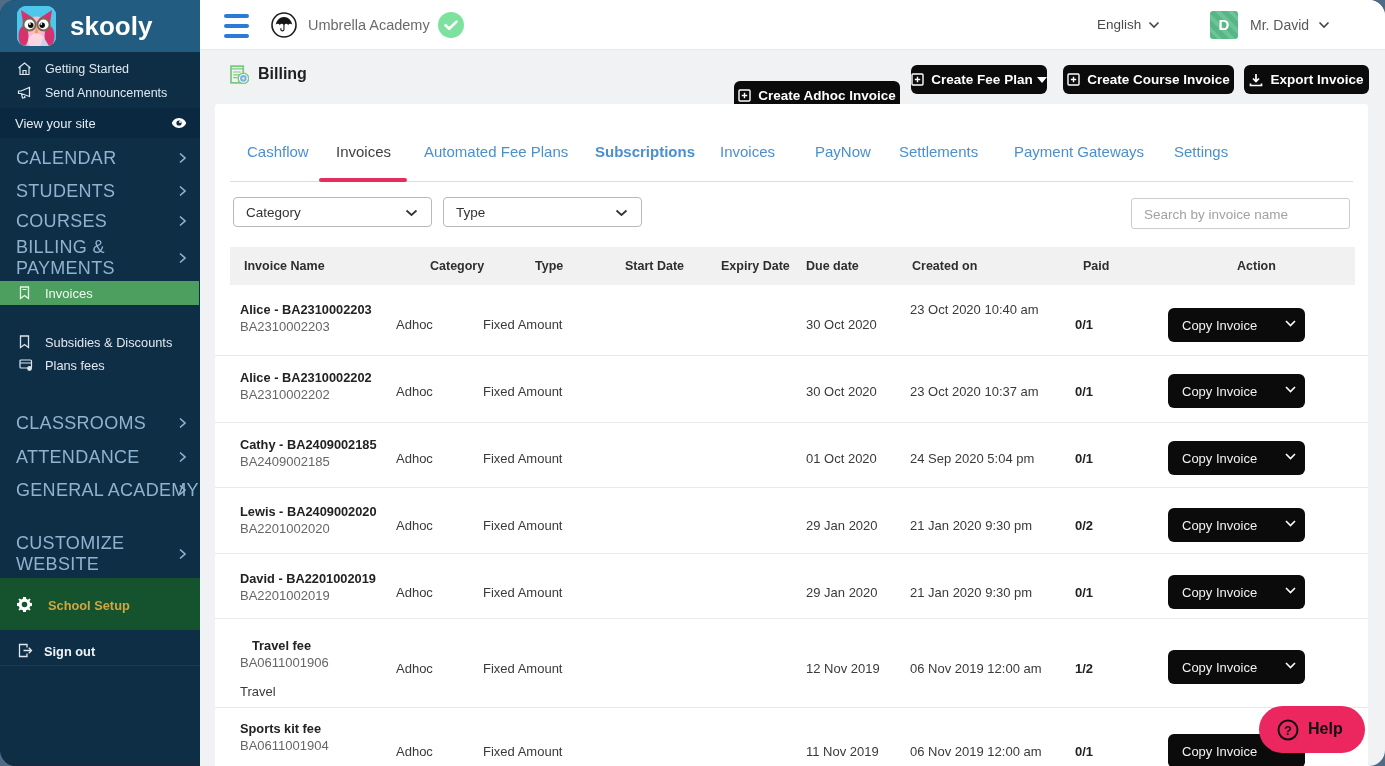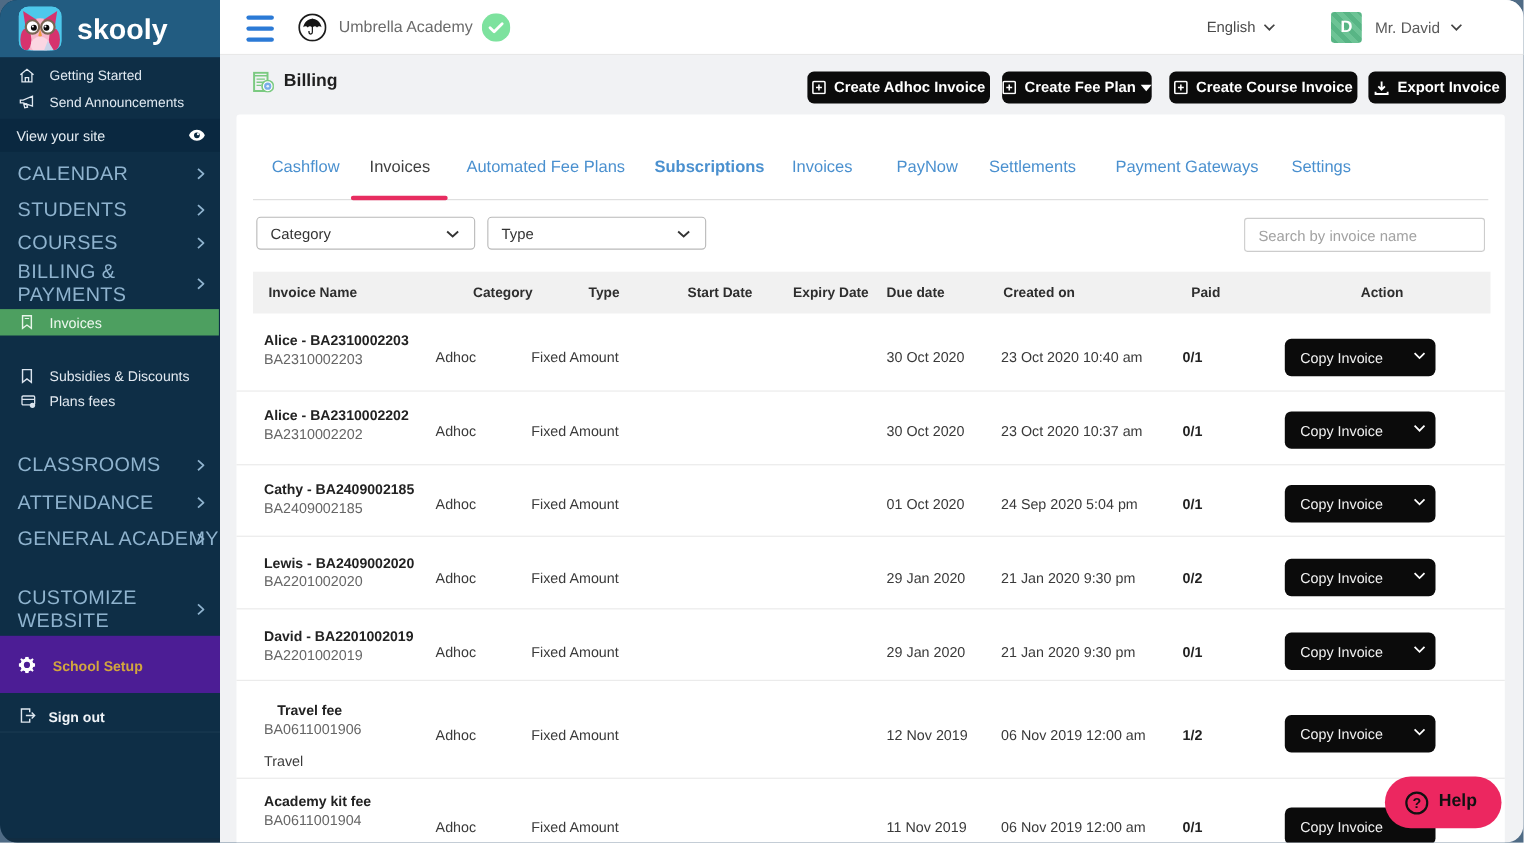--- a/index.html
+++ b/index.html
@@ -16,21 +16,21 @@
 .snav .tx { position:absolute; left:45px; top:50%; transform:translateY(-50%); }
 .viewsite { position:absolute; left:0; top:108px; width:200px; height:30px; background:#0a2840; }
 .viewsite .tx { position:absolute; left:15px; top:8px; color:#e4ecf2; font-size:13px; }
 .menu-item { position:absolute; left:0; width:200px; height:30px; color:#8fb3ce; font-size:18px; letter-spacing:0.3px; }
 .menu-item .tx { position:absolute; left:16px; top:50%; transform:translateY(-50%); }
 .menu-item .ch { position:absolute; right:14px; top:50%; transform:translateY(-50%); }
 .subitem { position:absolute; left:0; width:200px; height:24px; color:#e2e9f0; font-size:12.8px; }
 .subitem .ic { position:absolute; left:19px; top:50%; transform:translateY(-50%); }
 .subitem .tx { position:absolute; left:45px; top:50%; transform:translateY(-50%); }
 .active-row { position:absolute; left:0; top:281px; width:199px; height:24px; background:#4d9f60; }
-.schoolsetup { position:absolute; left:0; top:578px; width:200px; height:52px; background:#4c1d95; }
+.schoolsetup { position:absolute; left:0; top:578px; width:200px; height:52px; background:#14532d; }
 .signout { position:absolute; left:0; top:630px; width:200px; height:35px; }
 
 .main { position:absolute; left:200px; top:0; width:1185px; height:766px; background:#f1f2f4; }
 .topbar { position:absolute; left:0; top:0; width:1185px; height:50px; background:#fff; border-bottom:1px solid #e8e8e8; }
 .billbar { position:absolute; left:0; top:51px; width:1185px; height:53px; }
 .btn { position:absolute; top:14px; height:29px; background:#0b0b0b; border-radius:6px; color:#fff; font-size:13.5px; font-weight:700; display:flex; align-items:center; justify-content:center; gap:7px; }
 .card { position:absolute; left:15px; top:104px; width:1153px; height:662px; background:#fff; border-radius:3px 3px 0 0; }
 .tab { position:absolute; top:39px; font-size:15px; color:#4a90cf; }
 .seln { position:absolute; top:93px; height:30px; border:1px solid #b9b9b9; border-radius:4px; background:#fff; }
 .seln .tx { position:absolute; left:12px; top:7px; font-size:13.5px; color:#333; }
@@ -78,21 +78,21 @@
     <div class="billbar">
       <svg style="position:absolute; left:30px; top:14px;" width="19" height="19" viewBox="0 0 19 19">
         <path d="M1 1.2 H13.2 V17.8 H1 Z" fill="none" stroke="#7bca81" stroke-width="1.8"></path>
         <path d="M1 3.8 H13.2" stroke="#7bca81" stroke-width="1.3"></path>
         <path d="M3.2 7 H10.8 M3.2 9.8 H10.8 M3.2 12.6 H7.5" stroke="#7bca81" stroke-width="1.2"></path>
         <circle cx="13.4" cy="13.4" r="5.2" fill="#fff" stroke="#7bca81" stroke-width="1.5"></circle>
         <circle cx="13.4" cy="13.4" r="3.3" fill="#7aaee8"></circle>
         <circle cx="13.4" cy="13.4" r="1.2" fill="#e8f0fa"></circle>
       </svg>
       <div style="position:absolute; left:58px; top:14px; font-size:16px; font-weight:700; color:#1f1f1f;">Billing</div>
-      <div class="btn" style="left:534px; width:166px;"><svg width="13" height="13" viewBox="0 0 13 13" fill="none" stroke="#fff" stroke-width="1.4">
+      <div class="btn" style="left:534px; width:166px;margin-top:16px;"><svg width="13" height="13" viewBox="0 0 13 13" fill="none" stroke="#fff" stroke-width="1.4">
             <rect x="1" y="1" width="11" height="11" rx="1"></rect>
             <path d="M6.5 3.8 V9.2 M3.8 6.5 H9.2"></path>
           </svg>Create Adhoc Invoice</div>
       <div class="btn" style="left:711px; width:136px;"><svg width="13" height="13" viewBox="0 0 13 13" fill="none" stroke="#fff" stroke-width="1.4">
             <rect x="1" y="1" width="11" height="11" rx="1"></rect>
             <path d="M6.5 3.8 V9.2 M3.8 6.5 H9.2"></path>
           </svg>Create Fee Plan<span style="display:inline-block; width:0; height:0; border-left:5px solid transparent; border-right:5px solid transparent; border-top:6px solid #fff; margin-left:-3px;"></span></div>
       <div class="btn" style="left:863px; width:171px;"><svg width="13" height="13" viewBox="0 0 13 13" fill="none" stroke="#fff" stroke-width="1.4">
             <rect x="1" y="1" width="11" height="11" rx="1"></rect>
             <path d="M6.5 3.8 V9.2 M3.8 6.5 H9.2"></path>
@@ -138,21 +138,21 @@
       <div class="th" style="left:591px;">Due date</div>
       <div class="th" style="left:697px;">Created on</div>
       <div class="th" style="left:868px;">Paid</div>
       <div class="th" style="left:1022px;">Action</div>
 
       <div class="nm" style="left:25px; top:198px;">Alice - BA2310002203</div>
       <div class="sb" style="left:25px; top:215px;">BA2310002203</div>
       <div class="cl" style="left:181px; top:213px;">Adhoc</div>
       <div class="cl" style="left:268px; top:213px;">Fixed Amount</div>
       <div class="cl" style="left:591px; top:213px;">30 Oct 2020</div>
-      <div class="cl" style="left:695px; top:213px;">23 Oct 2020 10:40 am</div>
+      <div class="cl" style="left:695px; top:198px;">23 Oct 2020 10:40 am</div>
       <div class="pd" style="left:860px; top:213px;">0/1</div>
       <div class="cpy" style="top:204px;">
           <span class="t">Copy Invoice</span>
           <svg width="11" height="7" viewBox="0 0 11 7" fill="none" stroke="#fff" stroke-width="1.6">
             <path d="M1 1 L5.5 5.5 L10 1"></path>
           </svg>
         </div>
       <div class="divl" style="top:251px;"></div>
 
       <div class="nm" style="left:25px; top:266px;">Alice - BA2310002202</div>
@@ -224,21 +224,21 @@
       <div class="cl" style="left:695px; top:557px;">06 Nov 2019 12:00 am</div>
       <div class="pd" style="left:860px; top:557px;">1/2</div>
       <div class="cpy" style="top:546px;">
           <span class="t">Copy Invoice</span>
           <svg width="11" height="7" viewBox="0 0 11 7" fill="none" stroke="#fff" stroke-width="1.6">
             <path d="M1 1 L5.5 5.5 L10 1"></path>
           </svg>
         </div>
       <div class="divl" style="top:603px;"></div>
 
-      <div class="nm" style="left:25px; top:617px;">Academy kit fee</div>
+      <div class="nm" style="left:25px; top:617px;">Sports kit fee</div>
       <div class="sb" style="left:25px; top:634px;">BA0611001904</div>
       <div class="cl" style="left:181px; top:640px;">Adhoc</div>
       <div class="cl" style="left:268px; top:640px;">Fixed Amount</div>
       <div class="cl" style="left:591px; top:640px;">11 Nov 2019</div>
       <div class="cl" style="left:695px; top:640px;">06 Nov 2019 12:00 am</div>
       <div class="pd" style="left:860px; top:640px;">0/1</div>
       <div class="cpy" style="top:630px;">
           <span class="t">Copy Invoice</span>
           <svg width="11" height="7" viewBox="0 0 11 7" fill="none" stroke="#fff" stroke-width="1.6">
             <path d="M1 1 L5.5 5.5 L10 1"></path>

